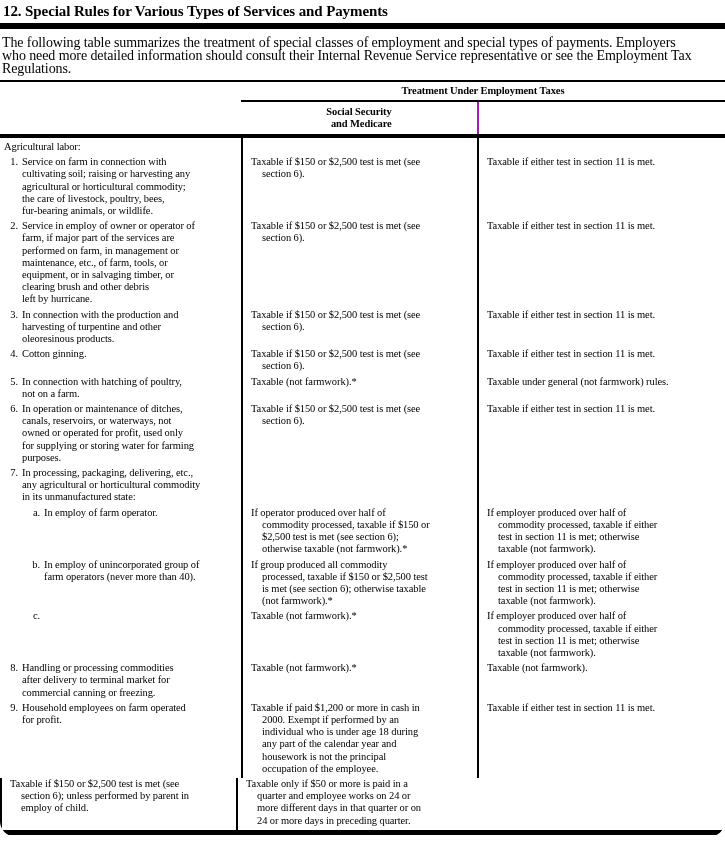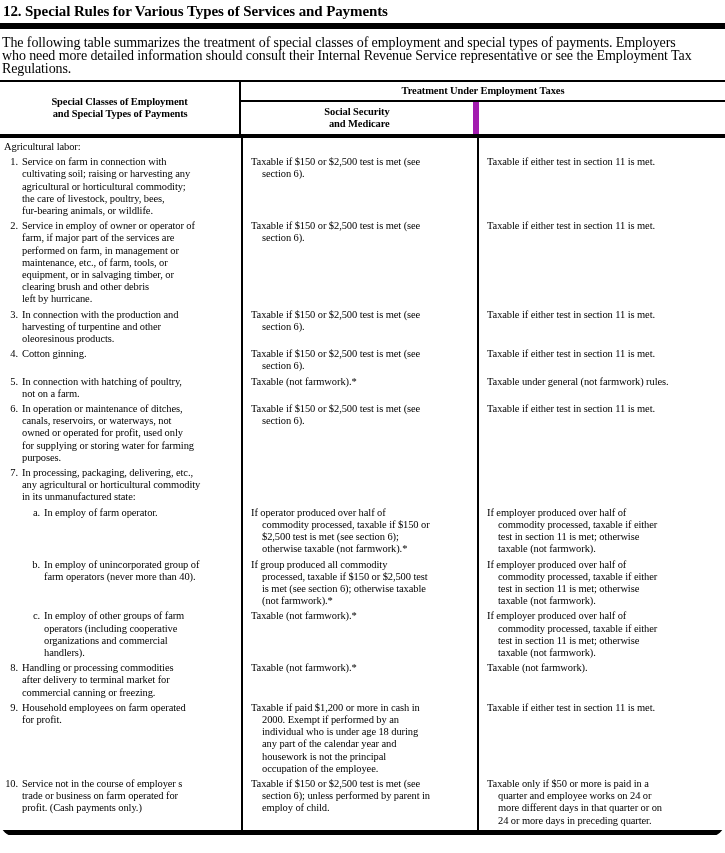--- a/index.html
+++ b/index.html
@@ -52,21 +52,21 @@
   .thead > div {
     display: flex;
     align-items: center;
     justify-content: center;
     text-align: right;
     white-space: pre-line;
     box-sizing: border-box;
   }
   .h-col1 { grid-column: 1; grid-row: 1 / 3; border-right: 2px solid #000; }
   .h-treat { grid-column: 2 / 4; grid-row: 1; border-bottom: 2px solid #000; }
-  .h-ss   { grid-column: 2; grid-row: 2; border-right: 6px solid #a21caf; }
+  .h-ss   { grid-column: 2; grid-row: 2; border-right: 2px solid #a21caf; }
   .h-futa { grid-column: 3; grid-row: 2; }
 
   .tbody { font-size: 10.5px; line-height: 12.2px; letter-spacing: -0.1px; }
   .row { display: flex; align-items: stretch; }
   .cell { box-sizing: border-box; white-space: pre; }
   .c-left {
     width: 241px;
     position: relative;
     padding: 0 14px 3px 22px;
   }
@@ -112,22 +112,20 @@
   <div class="sec-title">12. Special Rules for Various Types of Services and Payments</div>
   <div class="title-rule"></div>
 
   <div class="intro">The following table summarizes the treatment of special classes of employment and special types of payments. Employers
 who need more detailed information should consult their Internal Revenue Service representative or see the Employment Tax
 Regulations.</div>
 
   <div class="doc-table">
 
     <div class="thead">
-      <div class="h-col1">Special Classes of Employment
-and Special Types of Payments</div>
       <div class="h-treat">Treatment Under Employment Taxes</div>
       <div class="h-ss">Social Security
 and Medicare</div>
     </div>
 
     <div class="tbody">
 
       <div class="row group">
         <div class="cell c-left">Agricultural labor:</div>
         <div class="cell c-mid"></div>
@@ -219,24 +217,21 @@
 processed, taxable if $150 or $2,500 test
 is met (see section 6); otherwise taxable
 (not farmwork).*</div>
         <div class="cell c-right">If employer produced over half of
 commodity processed, taxable if either
 test in section 11 is met; otherwise
 taxable (not farmwork).</div>
       </div>
 
       <div class="row sub">
-        <div class="cell c-left"><span class="num">c.</span><span>In employ of other groups of farm
-operators (including cooperative
-organizations and commercial
-handlers).</span></div>
+        <div class="cell c-left"><span class="num">c.</span></div>
         <div class="cell c-mid">Taxable (not farmwork).*</div>
         <div class="cell c-right">If employer produced over half of
 commodity processed, taxable if either
 test in section 11 is met; otherwise
 taxable (not farmwork).</div>
       </div>
 
       <div class="row">
         <div class="cell c-left"><span class="num">8.</span><span>Handling or processing commodities
 after delivery to terminal market for
@@ -251,23 +246,20 @@
         <div class="cell c-mid">Taxable if paid $1,200 or more in cash in
 2000. Exempt if performed by an
 individual who is under age 18 during
 any part of the calendar year and
 housework is not the principal
 occupation of the employee.</div>
         <div class="cell c-right">Taxable if either test in section 11 is met.</div>
       </div>
 
       <div class="row">
-        <div class="cell c-left"><span class="num">10.</span><span>Service not in the course of employer s
-trade or business on farm operated for
-profit. (Cash payments only.)</span></div>
         <div class="cell c-mid">Taxable if $150 or $2,500 test is met (see
 section 6); unless performed by parent in
 employ of child.</div>
         <div class="cell c-right">Taxable only if $50 or more is paid in a
 quarter and employee works on 24 or
 more different days in that quarter or on
 24 or more days in preceding quarter.</div>
       </div>
 
     </div>

